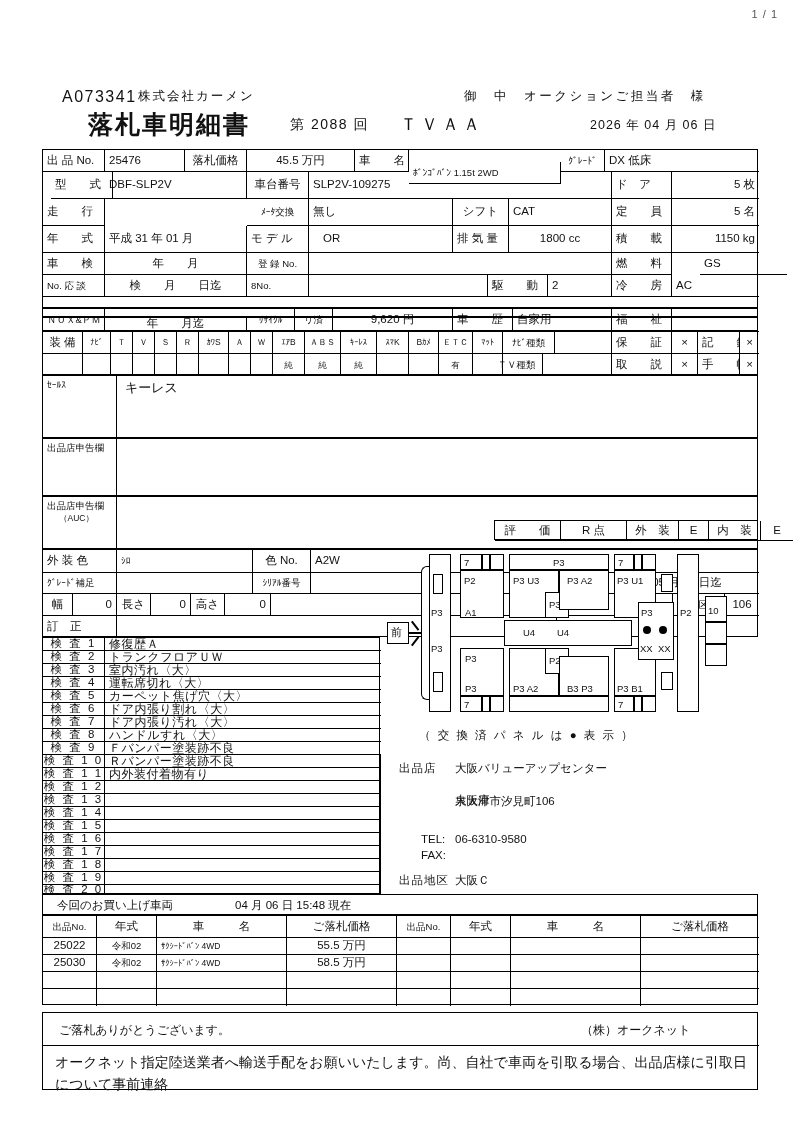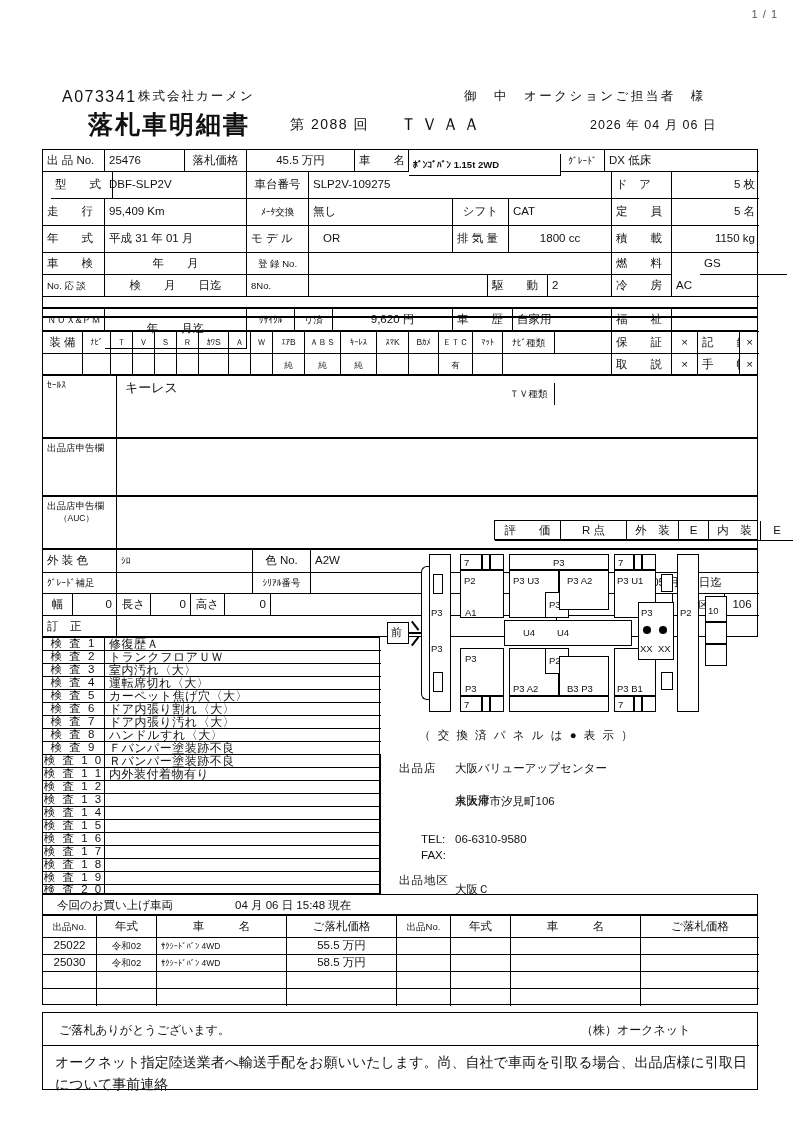--- a/index.html
+++ b/index.html
@@ -68,33 +68,32 @@
     <div class="hdr-date">2026 年  04 月  06 日</div>
   </div>
 
   <div class="frame" style="left:42px;top:149px;width:716px;height:159px;">
 
     <div class="cell lbl" style="left:0;top:0;width:62px;height:22px;">出 品 No.</div>
     <div class="cell" style="left:62px;top:0;width:80px;height:22px;">25476</div>
     <div class="cell ctr" style="left:142px;top:0;width:62px;height:22px;">落札価格</div>
     <div class="cell ctr" style="left:204px;top:0;width:108px;height:22px;">45.5 万円</div>
     <div class="cell lbl" style="left:312px;top:0;width:54px;height:22px;">車　　名</div>
-    <div class="cell sm" style="left:366px;top:4px;width:152px;height:22px;font-weight:bold;">ﾎﾞﾝｺﾞﾊﾞﾝ 1.15t 2WD</div>
+    <div class="cell sm" style="left:366px;top:12px;width:152px;height:22px;">ﾎﾞﾝｺﾞﾊﾞﾝ 1.15t 2WD</div>
     <div class="cell sm ctr" style="left:518px;top:0;width:44px;height:22px;">ｸﾞﾚｰﾄﾞ</div>
     <div class="cell nr" style="left:562px;top:0;width:154px;height:22px;">DX 低床</div>
 
     <div class="cell lbl" style="left:8px;top:22px;width:62px;height:27px;">型　　式</div>
     <div class="cell" style="left:62px;top:22px;width:142px;height:27px;">DBF-SLP2V</div>
     <div class="cell ctr" style="left:204px;top:22px;width:62px;height:27px;">車台番号</div>
     <div class="cell" style="left:266px;top:22px;width:303px;height:27px;">SLP2V-109275</div>
     <div class="cell lbl" style="left:569px;top:22px;width:60px;height:27px;">ド　ア</div>
     <div class="cell rgt nr" style="left:629px;top:22px;width:87px;height:27px;">5 枚</div>
 
     <div class="cell lbl" style="left:0;top:49px;width:62px;height:27px;">走　　行</div>
-    <div class="cell" style="left:62px;top:49px;width:142px;height:27px;">95,409 Km</div>
     <div class="cell sm ctr" style="left:204px;top:49px;width:62px;height:27px;">ﾒｰﾀ交換</div>
     <div class="cell" style="left:266px;top:49px;width:144px;height:27px;">無し</div>
     <div class="cell ctr" style="left:410px;top:49px;width:56px;height:27px;">シフト</div>
     <div class="cell" style="left:466px;top:49px;width:103px;height:27px;">CAT</div>
     <div class="cell lbl" style="left:569px;top:49px;width:60px;height:27px;">定　　員</div>
     <div class="cell rgt nr" style="left:629px;top:49px;width:87px;height:27px;">5 名</div>
 
     <div class="cell lbl" style="left:0;top:76px;width:62px;height:27px;">年　　式</div>
     <div class="cell" style="left:62px;top:76px;width:142px;height:27px;">平成 31 年 01 月</div>
     <div class="cell lbl" style="left:204px;top:76px;width:62px;height:27px;">モ デ ル</div>
@@ -117,21 +116,21 @@
     <div class="cell" style="left:266px;top:125px;width:179px;height:22px;"></div>
     <div class="cell lbl" style="left:445px;top:125px;width:60px;height:22px;">駆　　動</div>
     <div class="cell" style="left:505px;top:125px;width:64px;height:22px;">2</div>
     <div class="cell lbl" style="left:569px;top:125px;width:60px;height:22px;">冷　　房</div>
     <div class="cell nr" style="left:629px;top:125px;width:87px;height:22px;">AC</div>
 
   </div>
 
   <div class="frame" style="left:42px;top:308px;width:716px;height:23px;">
     <div class="cell sm" style="left:0;top:0;width:62px;height:23px;">ＮＯＸ&amp;ＰＭ</div>
-    <div class="cell ctr" style="left:62px;top:0;width:142px;height:40px;">年　　月迄</div>
+    <div class="cell ctr" style="left:62px;top:8px;width:142px;height:14px;">年　　月迄</div>
     <div class="cell sm ctr" style="left:204px;top:0;width:48px;height:23px;">ﾘｻｲｸﾙ</div>
     <div class="cell sm ctr" style="left:252px;top:0;width:38px;height:23px;">リ済</div>
     <div class="cell ctr" style="left:290px;top:0;width:120px;height:23px;">9,620 円</div>
     <div class="cell lbl" style="left:410px;top:0;width:60px;height:23px;">車　　歴</div>
     <div class="cell" style="left:470px;top:0;width:99px;height:23px;">自家用</div>
     <div class="cell lbl" style="left:569px;top:0;width:60px;height:23px;">福　　祉</div>
     <div class="cell nr" style="left:629px;top:0;width:87px;height:23px;"></div>
   </div>
 
   <div class="frame" style="left:42px;top:331px;width:716px;height:44px;">
@@ -163,21 +162,21 @@
     <div class="cell xsm ctr" style="left:334px;top:0;width:32px;height:22px;">ｽﾏK</div>
     <div class="cell xsm ctr nb" style="left:334px;top:22px;width:32px;height:22px;"></div>
     <div class="cell xsm ctr" style="left:366px;top:0;width:30px;height:22px;">Bｶﾒ</div>
     <div class="cell xsm ctr nb" style="left:366px;top:22px;width:30px;height:22px;"></div>
     <div class="cell xsm ctr" style="left:396px;top:0;width:34px;height:22px;">ＥＴＣ</div>
     <div class="cell xsm ctr nb" style="left:396px;top:22px;width:34px;height:22px;">有</div>
     <div class="cell xsm ctr" style="left:430px;top:0;width:30px;height:22px;">ﾏｯﾄ</div>
     <div class="cell xsm ctr nb" style="left:430px;top:22px;width:30px;height:22px;"></div>
 
     <div class="cell sm ctr" style="left:460px;top:0;width:52px;height:22px;">ﾅﾋﾞ種類</div>
-    <div class="cell sm ctr nb" style="left:460px;top:22px;width:52px;height:22px;margin-top:29px;">ＴＶ種類</div>
+    <div class="cell sm ctr nb" style="left:448px;top:22px;width:52px;height:22px;">ＴＶ種類</div>
     <div class="cell" style="left:512px;top:0;width:57px;height:22px;"></div>
     <div class="cell nb" style="left:512px;top:22px;width:57px;height:22px;"></div>
 
     <div class="cell lbl" style="left:569px;top:0;width:60px;height:22px;">保　　証</div>
     <div class="cell ctr" style="left:629px;top:0;width:26px;height:22px;">×</div>
     <div class="cell lbl" style="left:655px;top:0;width:42px;height:22px;">記　　録</div>
     <div class="cell ctr nr" style="left:697px;top:0;width:19px;height:22px;">×</div>
 
     <div class="cell lbl nb" style="left:569px;top:22px;width:60px;height:22px;">取　　説</div>
     <div class="cell ctr nb" style="left:629px;top:22px;width:26px;height:22px;">×</div>
@@ -385,21 +384,21 @@
   <div class="frame" style="left:380px;top:755px;width:378px;height:139px;border:none;border-left:1.6px solid #000;">
     <div class="txt" style="left:18px;top:8px;letter-spacing:1px;">出品店</div>
     <div class="txt" style="left:74px;top:8px;">大阪バリューアップセンター</div>
     <div class="txt" style="left:74px;top:40px;">大阪府</div>
     <div class="txt" style="left:74px;top:41px;">泉大津市汐見町106</div>
     <div class="txt" style="left:40px;top:79px;">TEL:</div>
     <div class="txt" style="left:74px;top:79px;">06-6310-9580</div>
     <div class="txt" style="left:40px;top:95px;">FAX:</div>
     <div class="txt" style="left:74px;top:95px;"></div>
     <div class="txt" style="left:18px;top:120px;letter-spacing:1px;">出品地区</div>
-    <div class="txt" style="left:74px;top:129px;">大阪Ｃ</div>
+    <div class="txt" style="left:74px;top:120px;">大阪Ｃ</div>
   </div>
 
   <div class="frame" style="left:42px;top:894px;width:716px;height:21px;">
     <div class="txt" style="left:14px;top:5px;">今回のお買い上げ車両</div>
     <div class="txt" style="left:192px;top:5px;">04  月    06  日     15:48  現在</div>
   </div>
 
   <div class="frame" style="left:42px;top:915px;width:716px;height:90px;">
 
     <div class="cell sm ctr" style="left:0;top:0;width:54px;height:22px;">出品No.</div>

